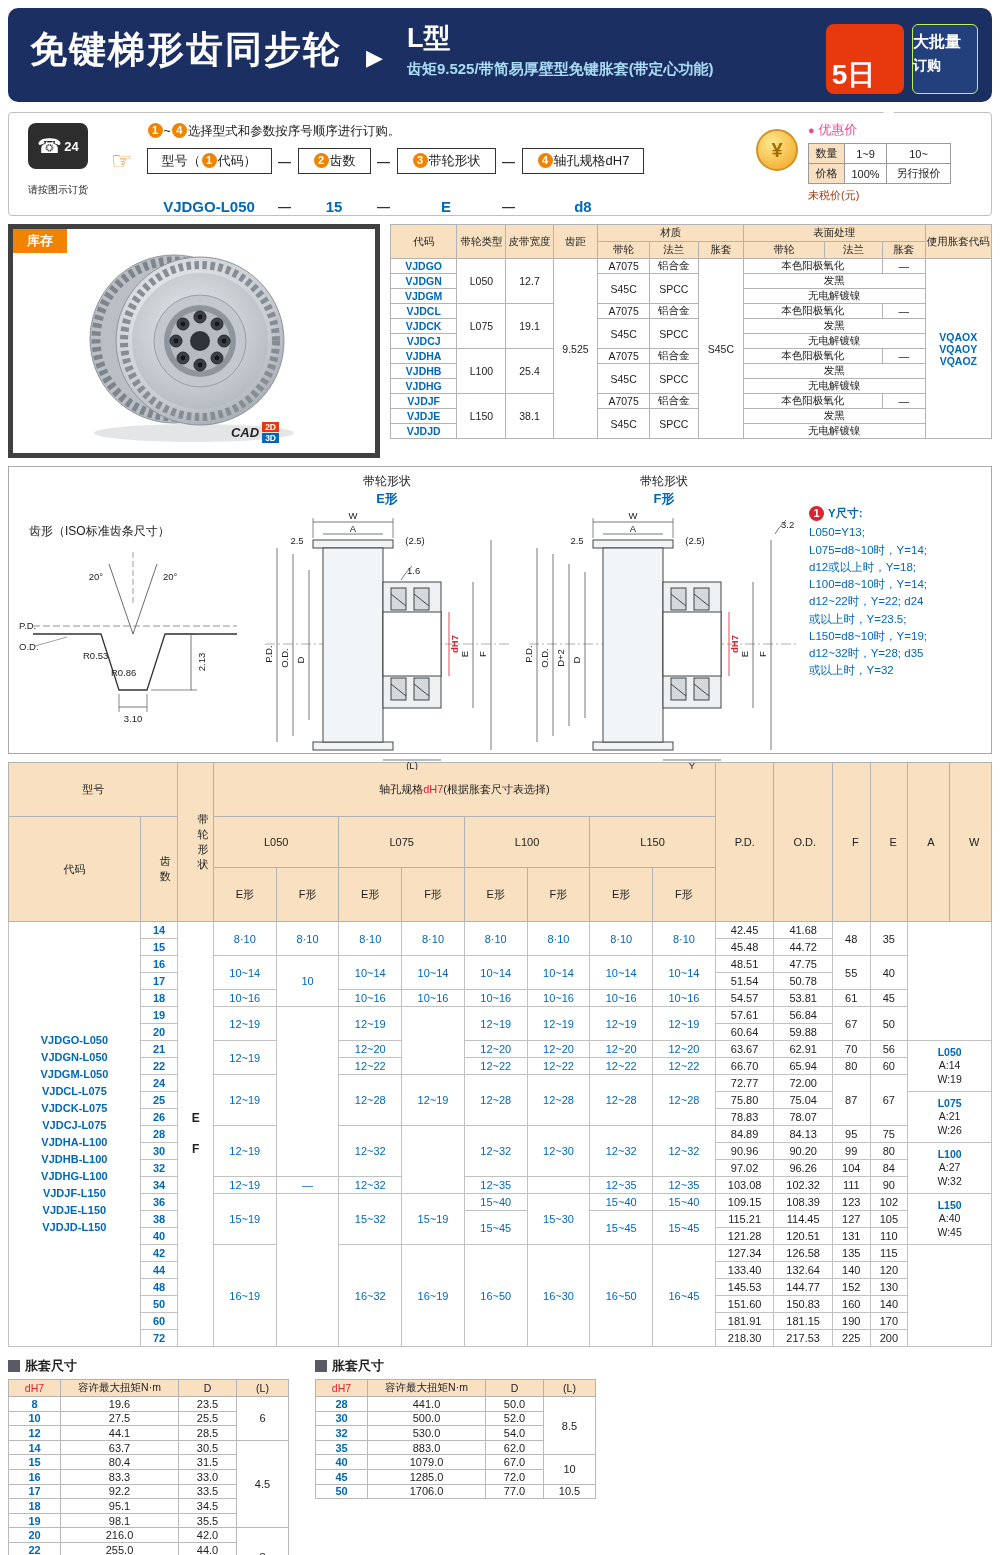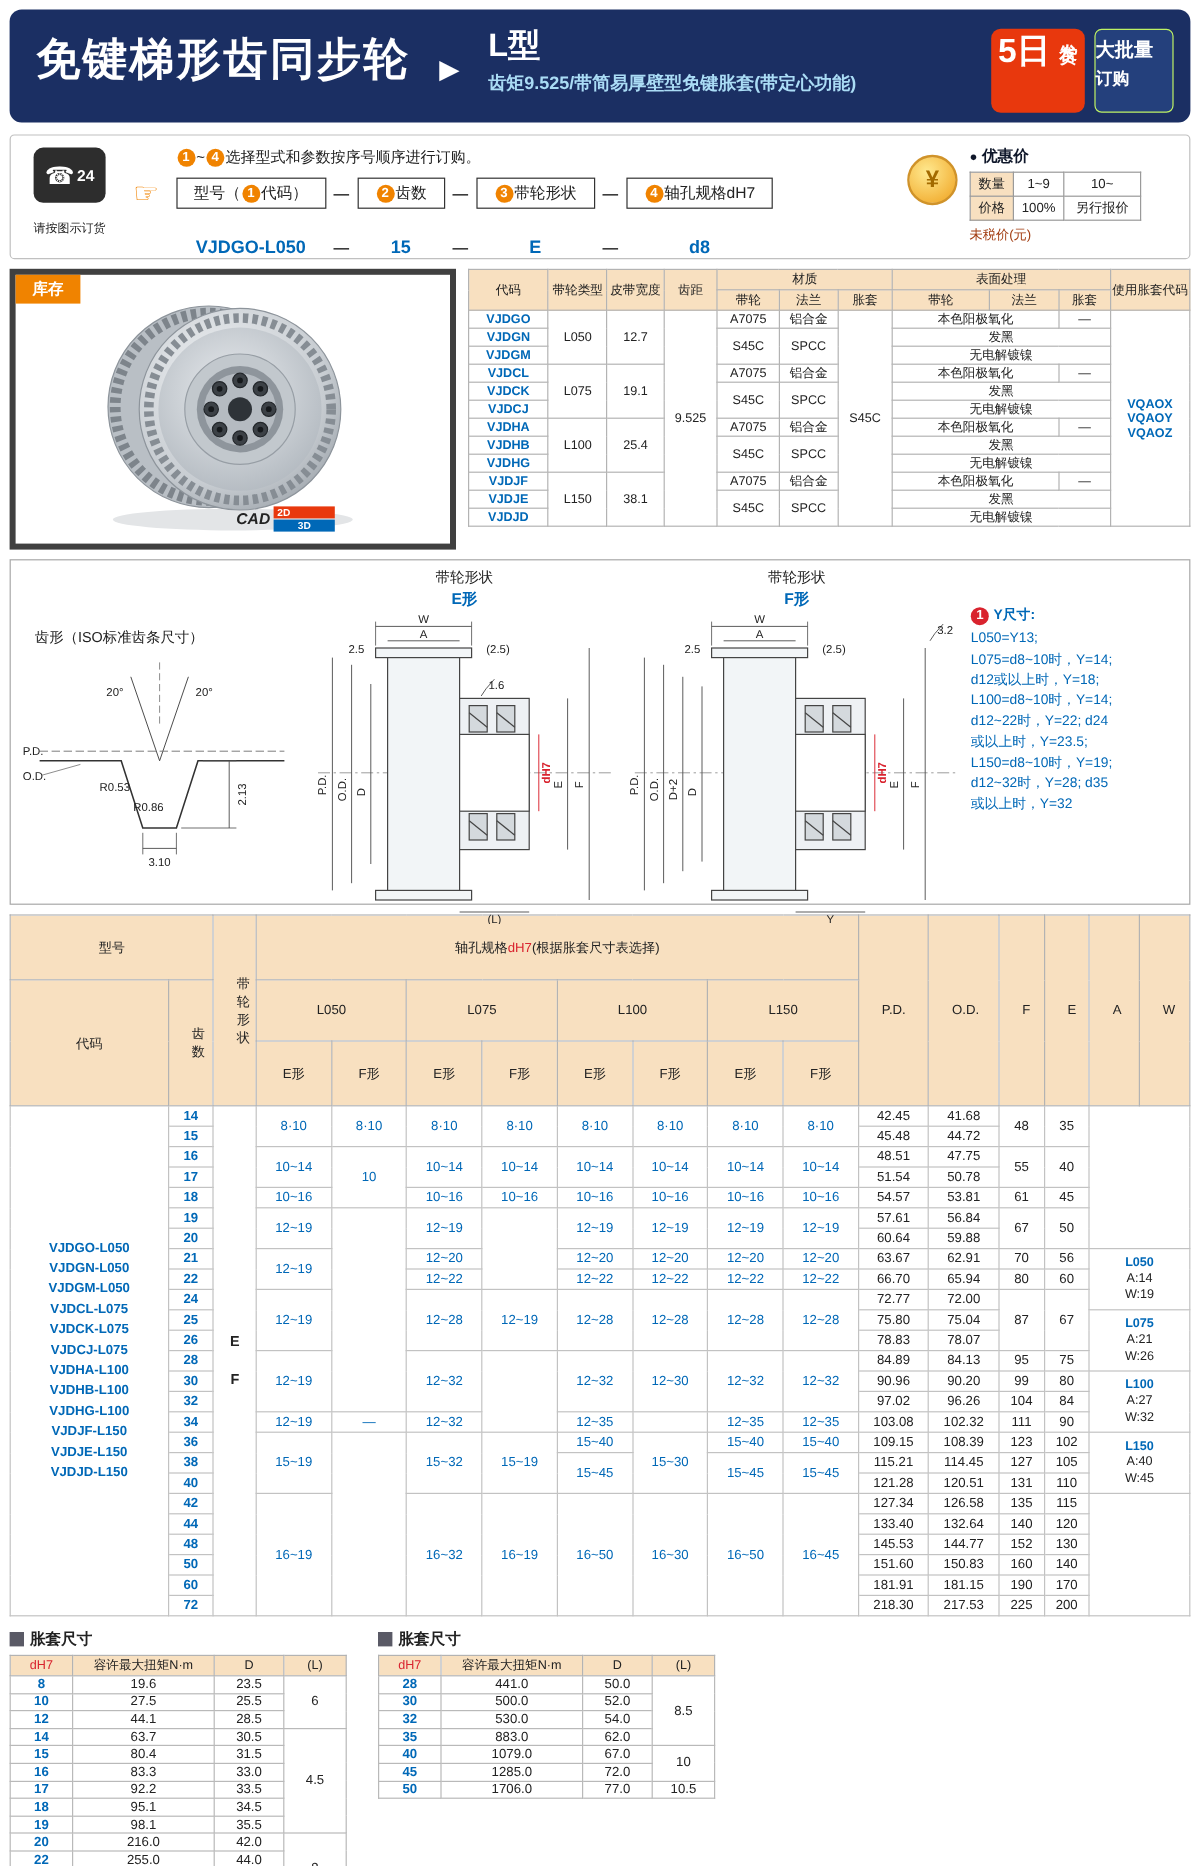--- a/index.html
+++ b/index.html
@@ -9,21 +9,21 @@
 
   
   .banner { margin:8px 8px 0; height:94px; background:#1b2f63; border-radius:10px; display:flex; align-items:flex-start; padding:12px 14px 0 22px; }
   .title-row { display:flex; align-items:center; gap:24px; }
   .big-title { color:#fff; font-size:37px; font-weight:bold; letter-spacing:2px; line-height:1.6; }
   .arrow { color:#fff; font-size:22px; margin-top:16px; }
   .type-block { display:flex; flex-direction:column; margin-top:4px; }
   .type-label { color:#fff; font-size:27px; font-weight:bold; line-height:1.1; }
   .subtitle { color:#aadcf5; font-size:15px; font-weight:bold; margin-top:6px; }
   .banner-badges { margin-left:auto; display:flex; gap:8px; align-items:center; margin-top:4px; }
-  .badge-ship { width:78px; height:70px; background:#e8380d; border-radius:8px; color:#fff; display:flex; align-items:flex-start; justify-content:center; gap:4px; }
+  .badge-ship { width:78px; height:70px; background:#e8380d; border-radius:8px; color:#fff; display:flex; align-items:flex-end; justify-content:center; gap:4px; }
   .ship-num { font-size:28px; font-weight:bold; }
   .ship-txt { writing-mode:vertical-rl; font-size:15px; font-weight:bold; letter-spacing:2px; }
   .badge-bulk { width:66px; height:70px; background:#24407c; border:1px solid #bef264; border-radius:6px; color:#fff; text-align:left; padding-top:7px; }
   .bulk1 { font-size:16px; font-weight:bold; }
   .bulk2 { font-size:14px; font-weight:bold; margin-top:4px; }
 
   
   .order-bar { margin:10px 8px 0; border:1px solid #c0c0c0; border-radius:4px; padding:8px 10px 6px; display:flex; gap:14px; height:104px; align-items:flex-start; }
   .phone-block { width:78px; text-align:center; }
   .phone-icon { width:60px; height:46px; background:#2d2d2d; border-radius:8px; margin:2px auto 0; color:#fff; display:flex; align-items:center; justify-content:center; }
@@ -34,36 +34,36 @@
   .builder { display:flex; flex-direction:column; gap:8px; padding-top:2px; }
   .instr { font-size:12.5px; }
   .ncirc { display:inline-block; width:15px; height:15px; border-radius:50%; background:#f08300; color:#fff; font-size:11px; font-weight:bold; text-align:center; line-height:15px; margin:0 1px; vertical-align:1px; }
   .boxes { display:grid; grid-template-columns:auto 26px auto 26px auto 26px auto; row-gap:24px; align-items:center; }
   .bx { border:1.6px solid #333; padding:3px 14px; font-size:13px; text-align:center; white-space:nowrap; background:#fff; }
   .bdash { text-align:center; font-weight:bold; color:#333; font-size:13px; }
   .bval { text-align:center; color:#0068b7; font-weight:bold; font-size:15px; }
   .price { margin-left:auto; display:flex; gap:10px; width:225px; }
   .coin { width:42px; height:42px; border-radius:50%; background:radial-gradient(circle at 38% 32%, #ffe98f, #f3b33a 75%); border:2px solid #d0932a; color:#a36a00; font-size:20px; font-weight:bold; display:flex; align-items:center; justify-content:center; margin-top:8px; }
   .price-right { display:flex; flex-direction:column; gap:4px; }
-  .price-title { color:#0f172a; font-size:13px; font-weight:bold; }
+  .price-title { color:#ec4899; font-size:13px; font-weight:normal; }
   .price-title .bdot { font-size:11px; }
   .price-tbl table { border-collapse:collapse; }
   .price-tbl td { border:1px solid #9a9a9a; font-size:11px; padding:2px 5px; text-align:center; white-space:nowrap; }
   .price-note { color:#a23d12; font-size:11px; }
   .hd2 { background:#f8e0c0; }
 
   
   .mid-row { margin:8px 8px 0; display:flex; gap:10px; height:234px; }
   .photo-box { width:372px; border:5px solid #404040; position:relative; background:#fff; flex:none; }
   .stock-badge { position:absolute; top:0; left:0; background:#f08300; color:#fff; font-size:13px; font-weight:bold; padding:3px 14px; z-index:2; }
   .cad-badge { position:absolute; right:96px; bottom:10px; display:flex; align-items:center; gap:3px; }
   .cad-t { font-size:13px; font-weight:bold; font-style:italic; }
   .cad-stack { display:flex; flex-direction:column; gap:1px; }
   .cad-2d { background:#e8380d; color:#fff; font-size:8.5px; font-weight:bold; padding:0 3px; }
-  .cad-3d { background:#0068b7; color:#fff; font-size:8.5px; font-weight:bold; padding:0 20px; }
+  .cad-3d { background:#0068b7; color:#fff; font-size:8.5px; font-weight:bold; padding:0 3px; }
   .spec-wrap { flex:1; }
   .spec table { width:100%; border-collapse:collapse; table-layout:fixed; border:1.5px solid #8a8a8a; }
   .spec th { background:#f8e0c0; border:1px solid #b3b3b3; font-size:10.5px; font-weight:normal; padding:1px; }
   .spec td { border:1px solid #b3b3b3; font-size:10.5px; text-align:center; padding:0 1px; height:14.8px; white-space:nowrap; overflow:hidden; }
   .spec tbody td:first-child { color:#0068b7; font-weight:bold; }
 
   
   .draw-row { margin:8px 8px 0; border:1px solid #a8a8a8; height:288px; display:flex; gap:2px; padding:4px 6px; }
   .tooth-block { width:238px; margin-top:52px; flex:none; }
   .d-title { font-size:12px; margin-left:14px; margin-bottom:2px; }

